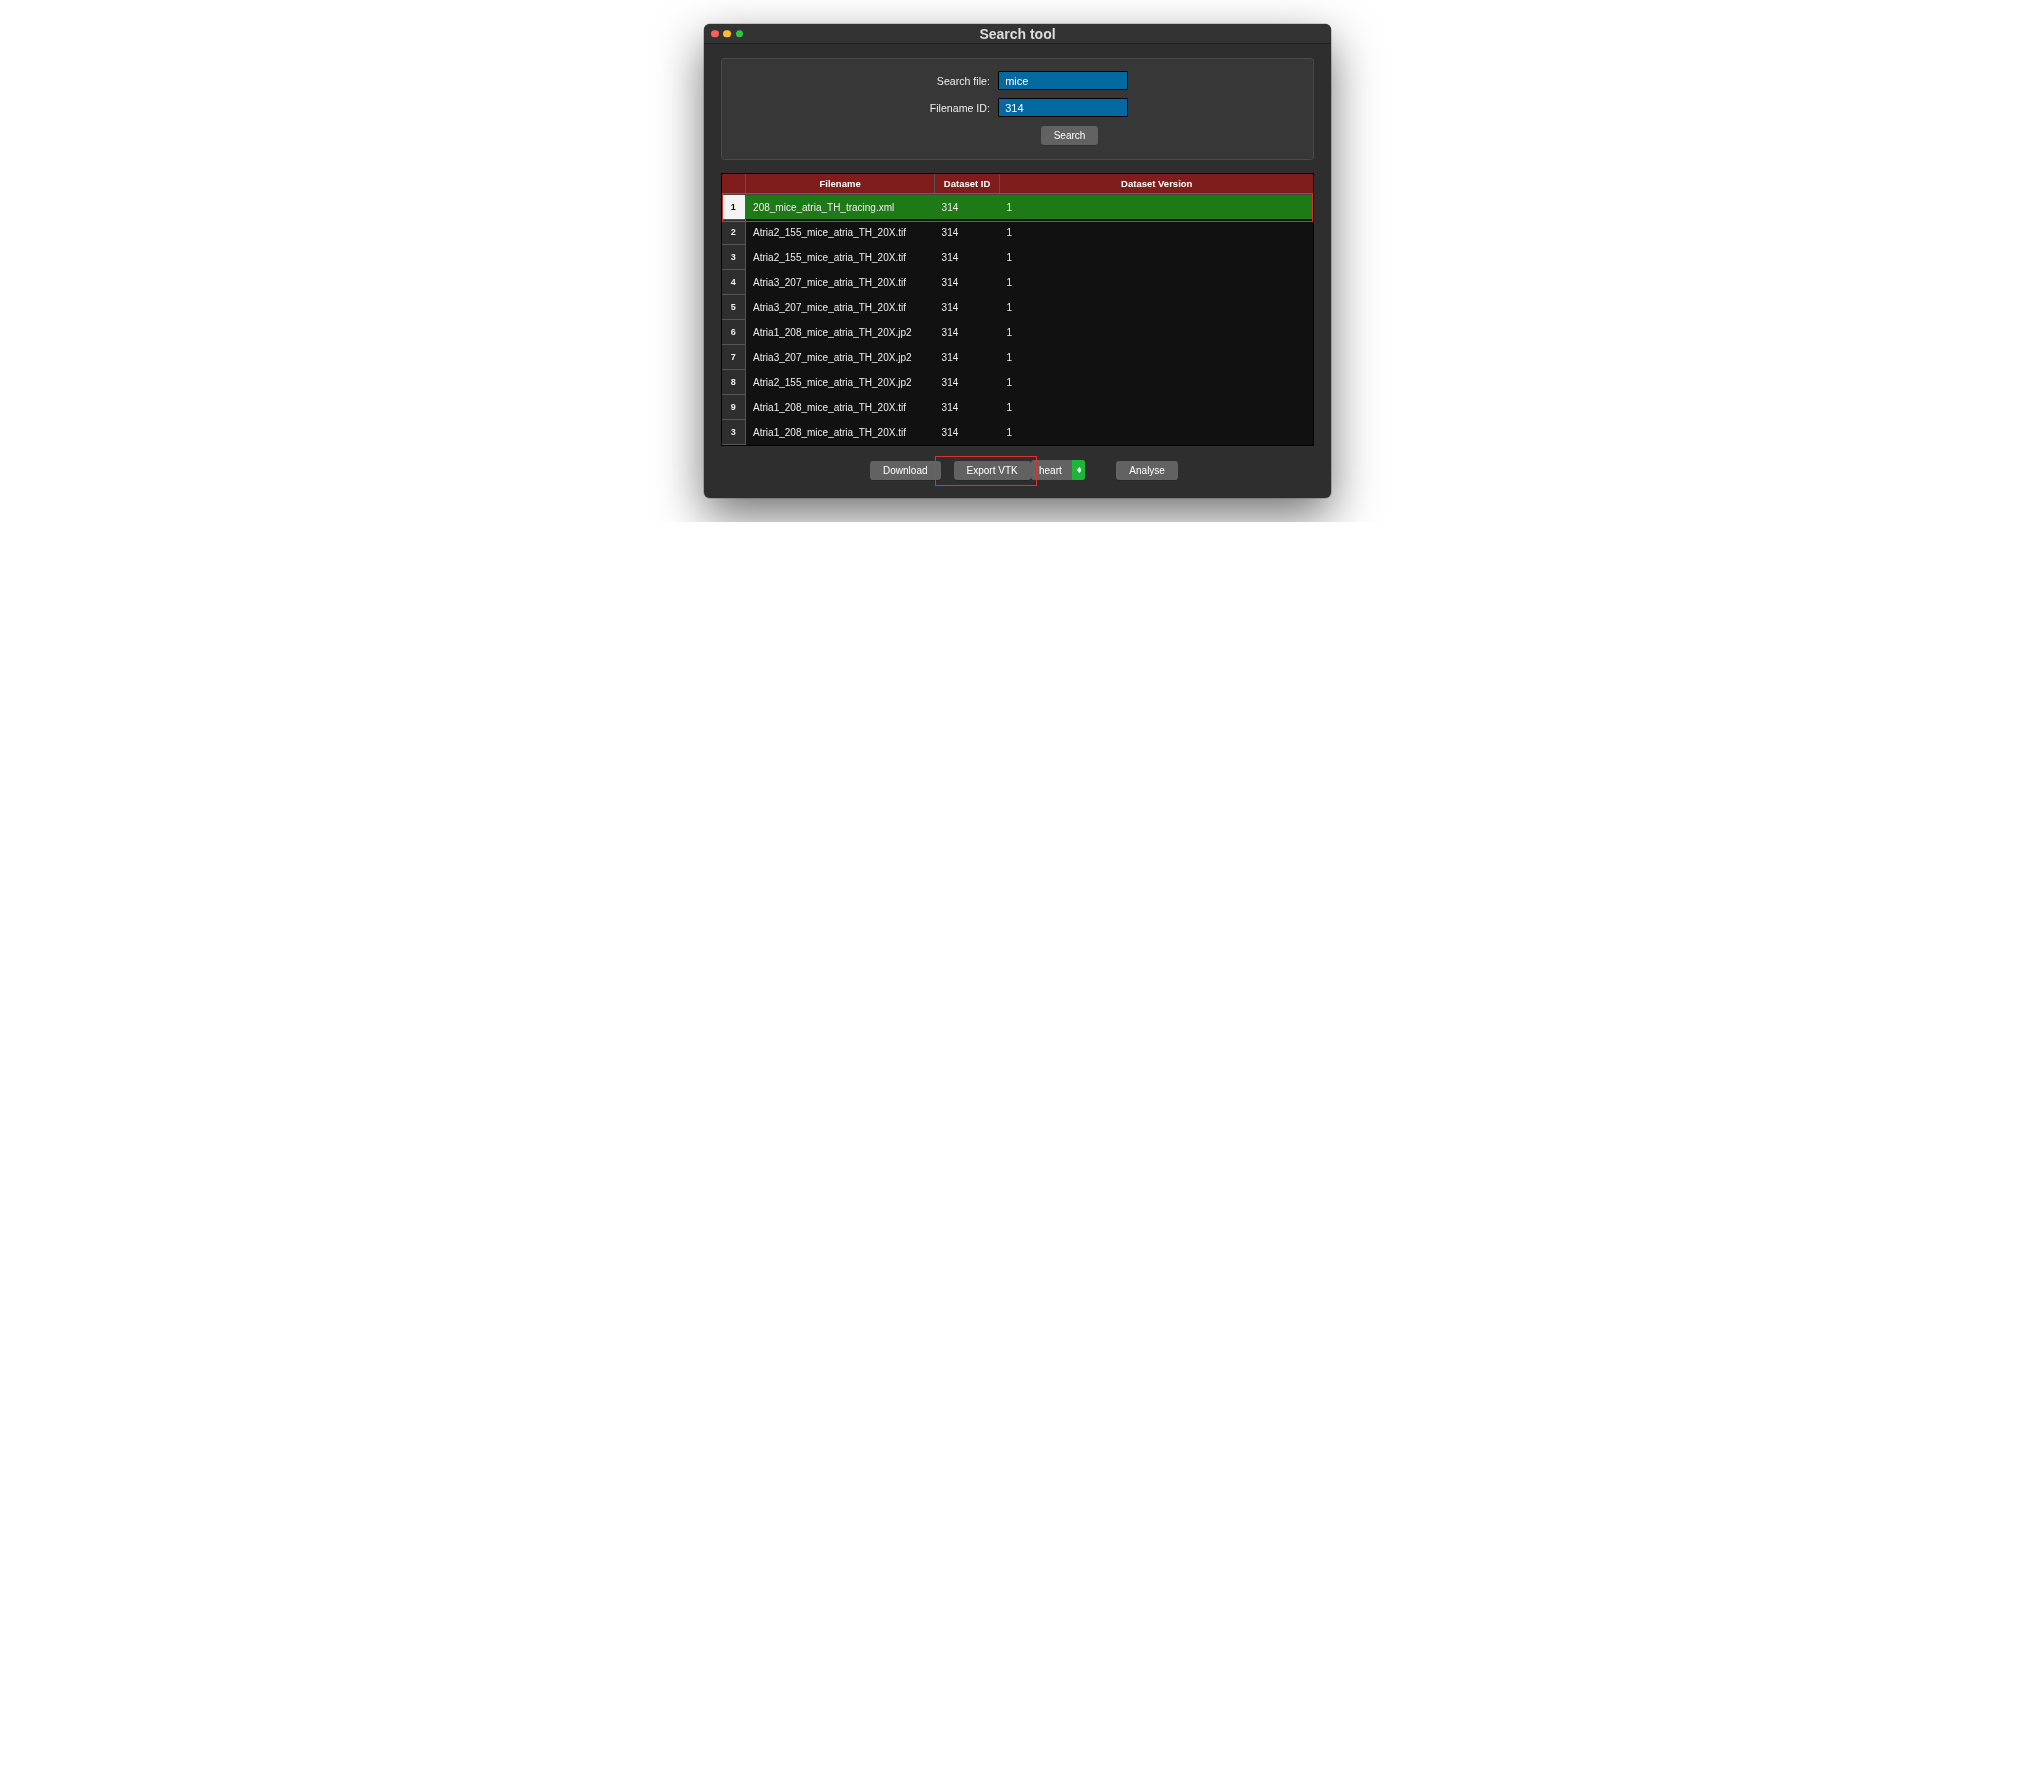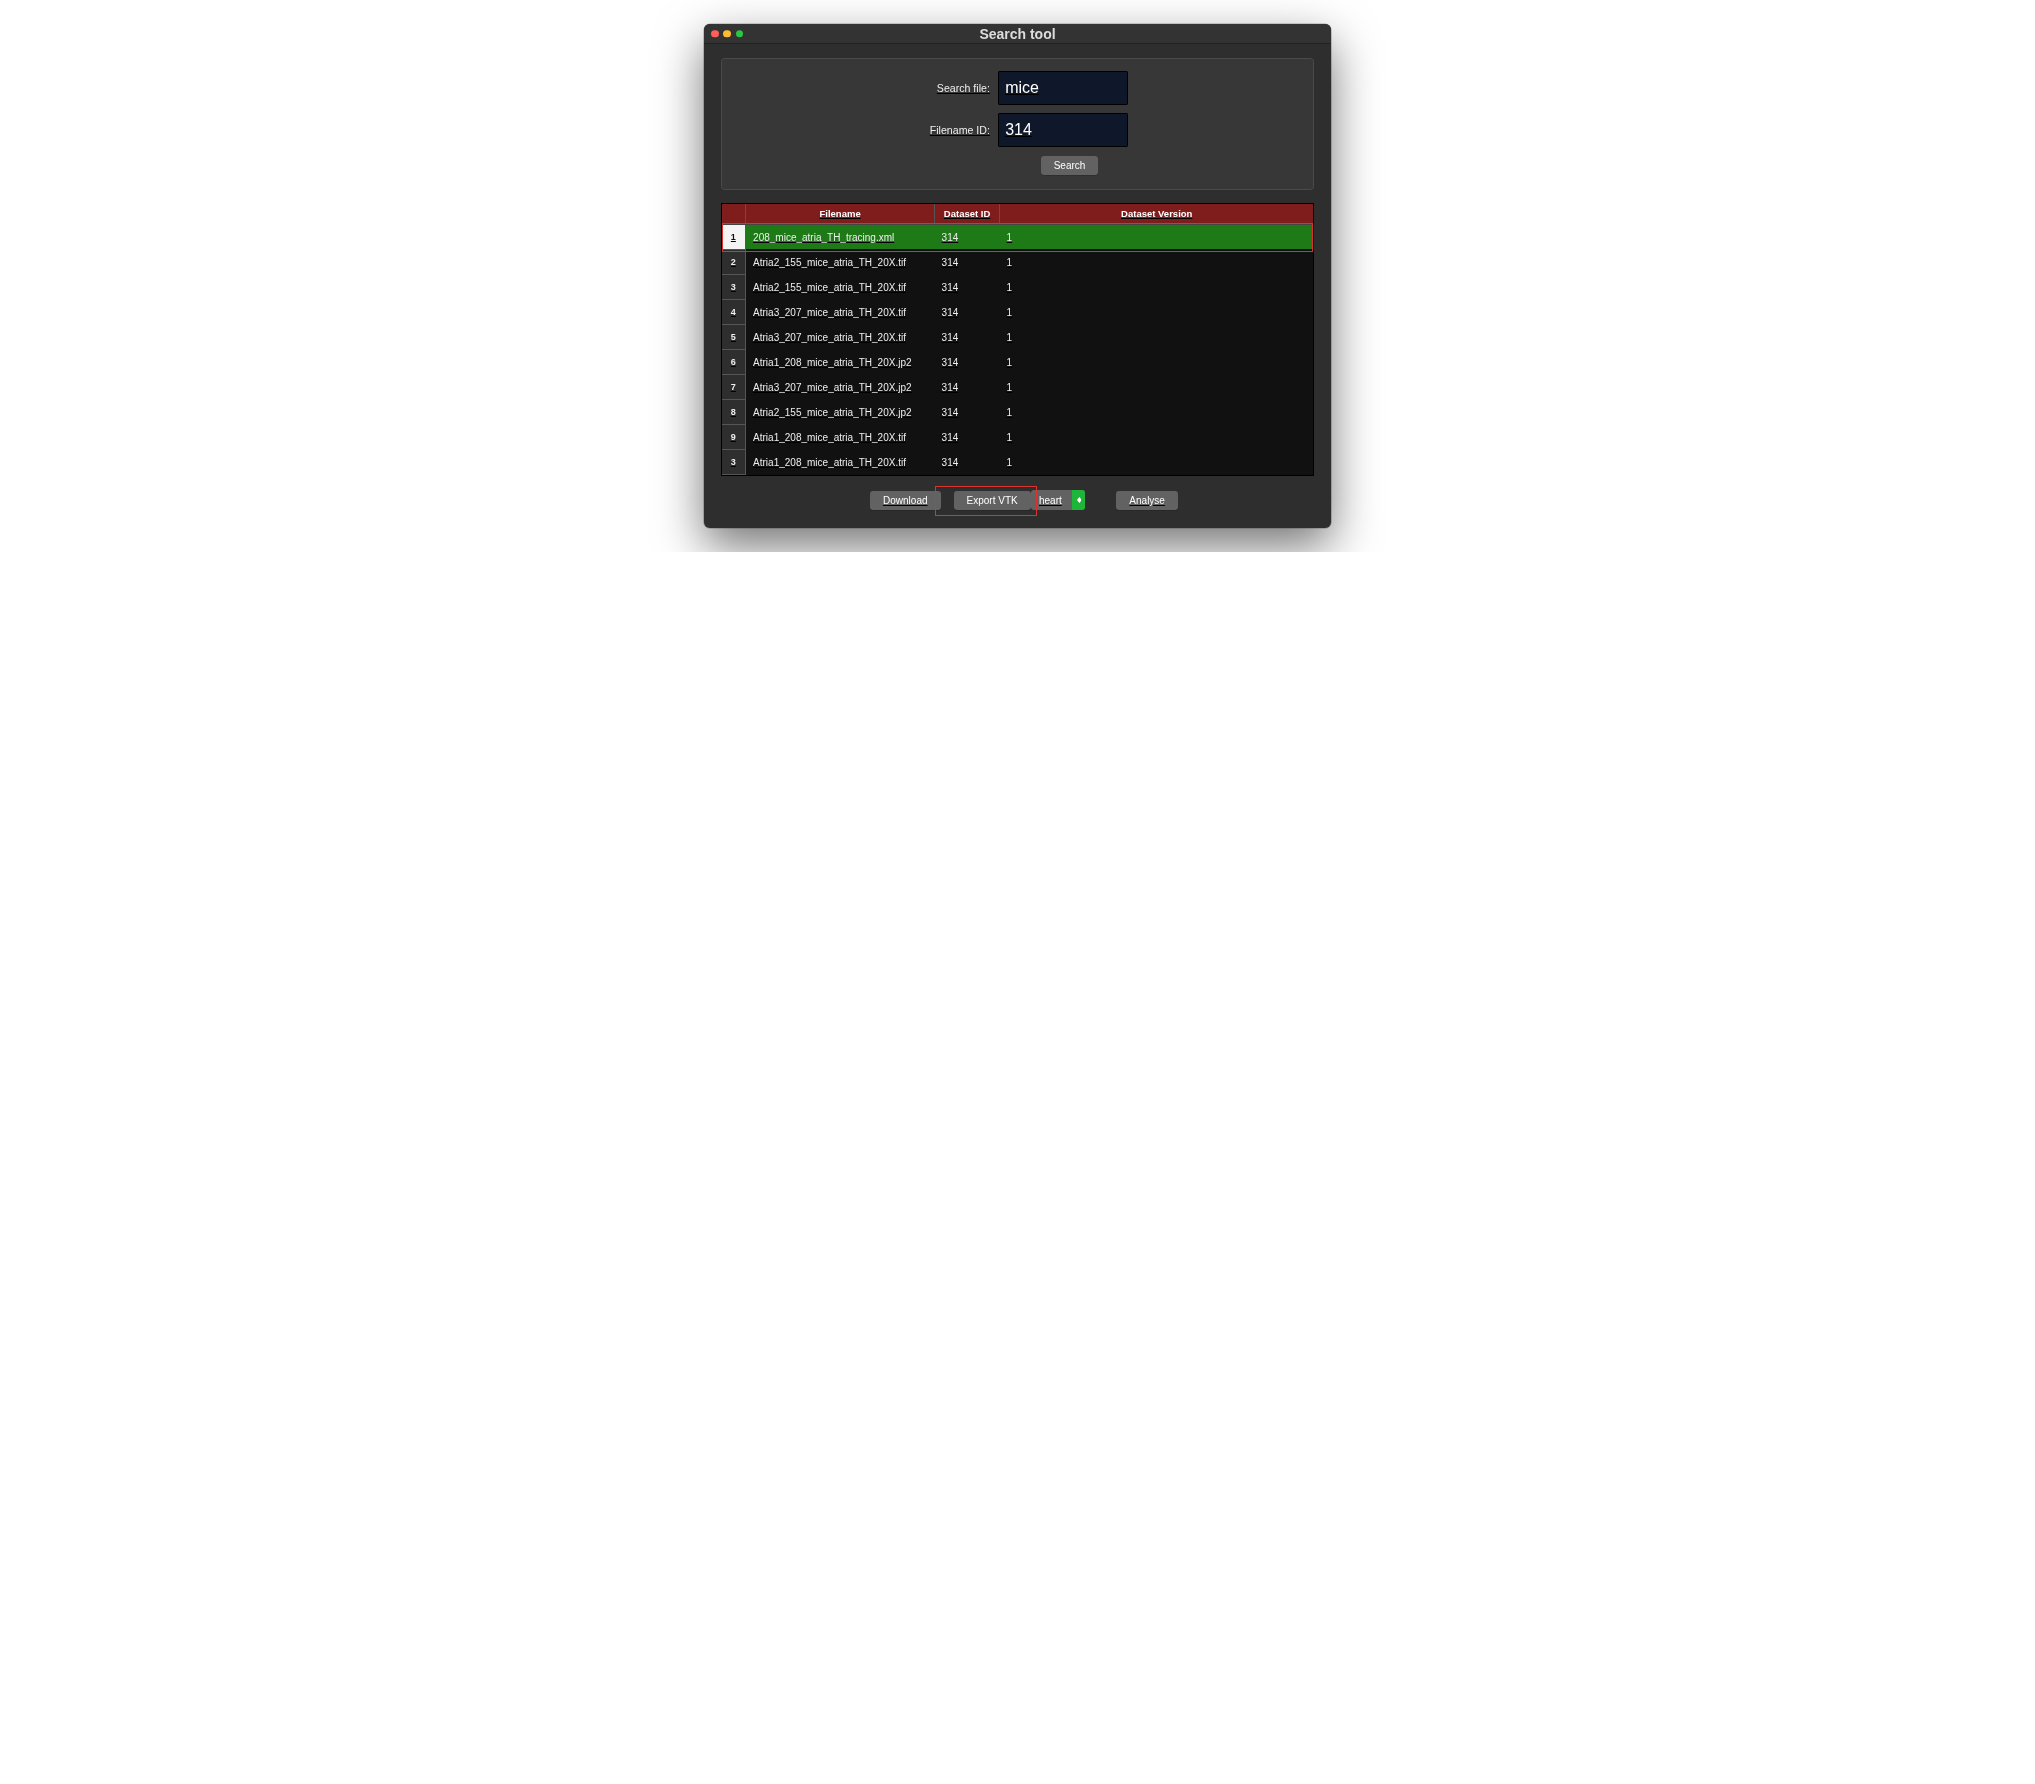--- a/index.html
+++ b/index.html
@@ -40,21 +40,20 @@
   .dot.yellow { background: #febc2e; }
   .dot.green { background: #28c840; }
   .titlebar .title {
     color: #ddd;
     font-size: 14px;
     font-weight: 600;
     margin: 8px auto;
   }
   .content {
     padding: 14px 16.6px 18px 16.6px;
-    text-decoration: underline;
   }
   .search-panel {
     background: #373737;
     border: 0.6px solid #4a4a4a;
     border-radius: 3.5px;
     padding: 12px 12px 14px 12px;
     margin-bottom: 13px;
   }
   .field-row {
     display: flex;
@@ -65,25 +64,25 @@
   }
   .field-row label {
     color: #eee;
     font-size: 10.6px;
     width: 83px;
     text-align: right;
   }
   .field-row input[type="text"] {
     width: 130px;
     height: 19px;
-    background: #0f172a;
+    background: #0369a1;
     border: 0.6px solid #000;
     color: #fff;
-    font-size: 16px;
-    padding: 16px 6px;
+    font-size: 11px;
+    padding: 8px 6px;
     border-radius: 1.2px;
   }
   .btn {
     background: #626262;
     color: #fff;
     border: none;
     border-radius: 3px;
     padding: 4.1px 13px;
     font-size: 10px;
     cursor: pointer;

